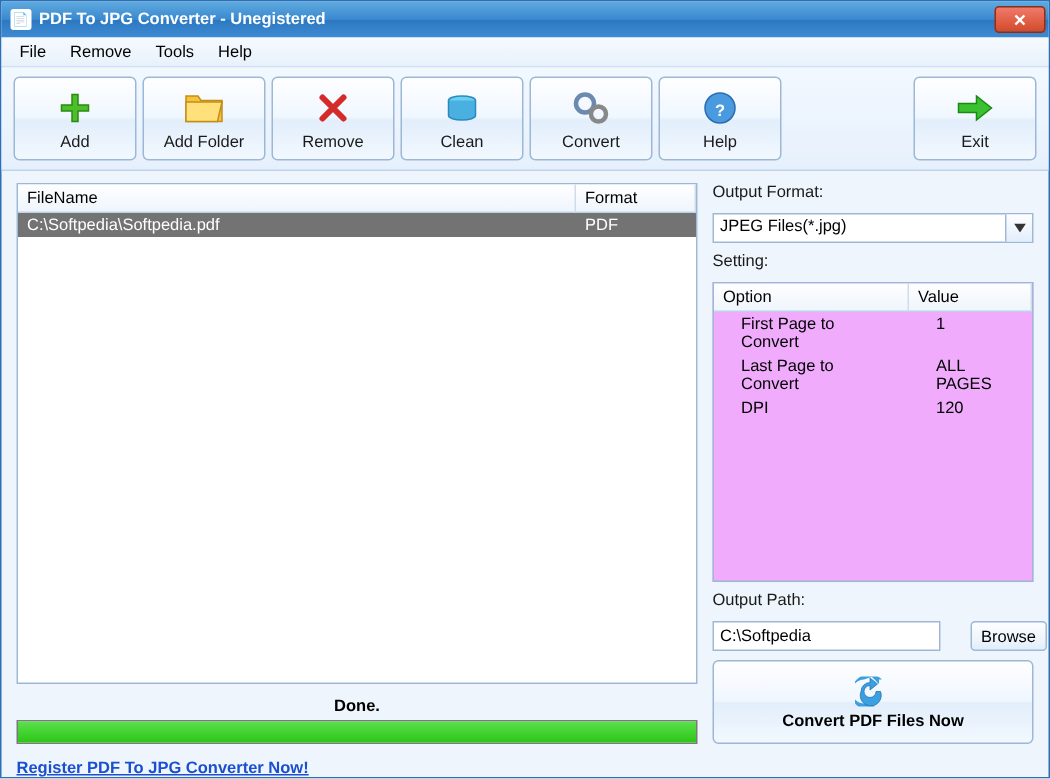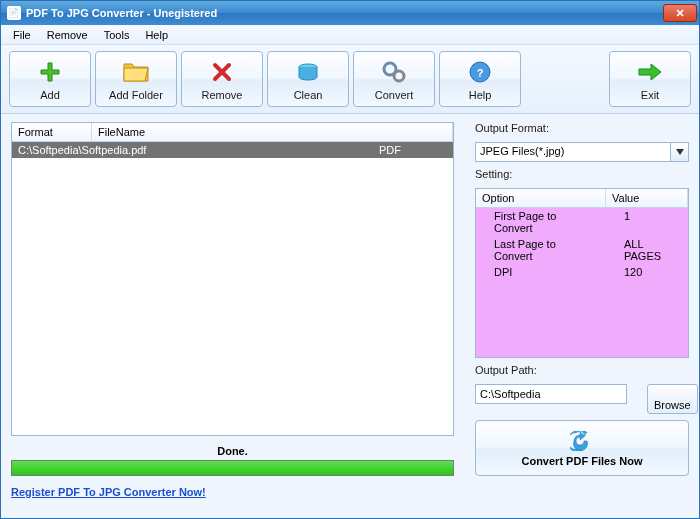--- a/index.html
+++ b/index.html
@@ -32,42 +32,42 @@
 .fl-row { display: flex; }
 .fl-row.selected { background: #737373; color: #fff; }
 .fl-row .c1 { flex: 1; padding: 2px 6px; }
 .fl-row .c2 { width: 80px; padding: 2px 6px; }
 
 .status-wrap { margin-top: 6px; }
 .status-label { text-align: center; font-weight: bold; padding: 3px; }
 .progressbar { height: 16px; border: 1px solid #7a7a7a; background: #f0f0f0; }
 .progressbar .fill { height: 100%; background: linear-gradient(to bottom, #5ce04c, #2cc618); width: 100%; }
 
-.right { width: 214px; display: flex; flex-direction: column; gap: 6px; margin-left: 11px; }
+.right { width: 214px; display: flex; flex-direction: column; gap: 6px; }
 .label { color: #1a1a1a; margin-bottom: 2px; }
 .dropdown { display: flex; border: 1px solid #9db8d6; background: #fff; height: 20px; }
 .dropdown .val { flex: 1; padding: 2px 4px; }
 .dropdown .arr { width: 18px; border-left: 1px solid #9db8d6; background: linear-gradient(to bottom, #fefeff, #e2eefb); display: flex; align-items: center; justify-content: center; cursor: pointer; }
 
 .settings { border: 1px solid #9db8d6; background: #f0abfc; flex: 1; display: flex; flex-direction: column; }
 .settings .s-head { display: flex; background: linear-gradient(to bottom, #fefeff, #eef5fc); }
 .settings .s-head .sc { padding: 3px 6px; border-right: 1px solid #d0dcec; border-bottom: 1px solid #bcd3ea; }
 .settings .sc1 { width: 130px; }
 .settings .sc2 { flex: 1; }
 .settings .s-row { display: flex; }
 .settings .s-row .sc { padding: 2px 18px; }
 
 .path-row { display: flex; gap: 20px; }
 .path-row input { flex: 1; height: 20px; border: 1px solid #9db8d6; padding: 2px 4px; background: #fff; font-family: inherit; font-size: 11px; }
-.path-row .browse { height: 20px; padding: 14px 6px; border: 1px solid #9db8d6; background: linear-gradient(to bottom, #fefeff, #e2eefb); border-radius: 3px; cursor: pointer; }
+.path-row .browse { height: 20px; padding: 4px 6px; border: 1px solid #9db8d6; background: linear-gradient(to bottom, #fefeff, #e2eefb); border-radius: 3px; cursor: pointer; }
 
 .convert-btn { border: 1px solid #9db8d6; border-radius: 4px; background: linear-gradient(to bottom, #fefeff 0%, #f0f7ff 48%, #e2eefb 52%, #f2f8ff 100%); height: 56px; display: flex; flex-direction: column; align-items: center; justify-content: center; gap: 3px; cursor: pointer; font-weight: bold; }
 .convert-btn .ico { width: 26px; height: 22px; display: flex; align-items: center; justify-content: center; }
 
-.footer { padding: 6px 10px 20px; }
+.footer { padding: 6px 10px 0; }
 .footer a { color: #1a4fd0; font-weight: bold; text-decoration: underline; cursor: pointer; }
 </style>
 </head>
 <body>
 
 <div class="window">
 
   <div class="titlebar">
     <span class="app-icon">📄</span>
     <span class="title">PDF To JPG Converter - Unegistered</span>
@@ -144,22 +144,22 @@
           </svg>
         </span>
       <span class="lbl">Exit</span>
     </div>
   </div>
 
   <div class="content">
     <div class="left">
       <div class="filelist">
         <div class="fl-head">
+          <div class="col c1">FileName</div>
           <div class="col c2">Format</div>
-          <div class="col c1">FileName</div>
         </div>
         <div class="fl-body">
           <div class="fl-row selected">
             <div class="c1">C:\Softpedia\Softpedia.pdf</div>
             <div class="c2">PDF</div>
           </div>
         </div>
       </div>
       <div class="status-wrap">
         <div class="status-label">Done.</div>

